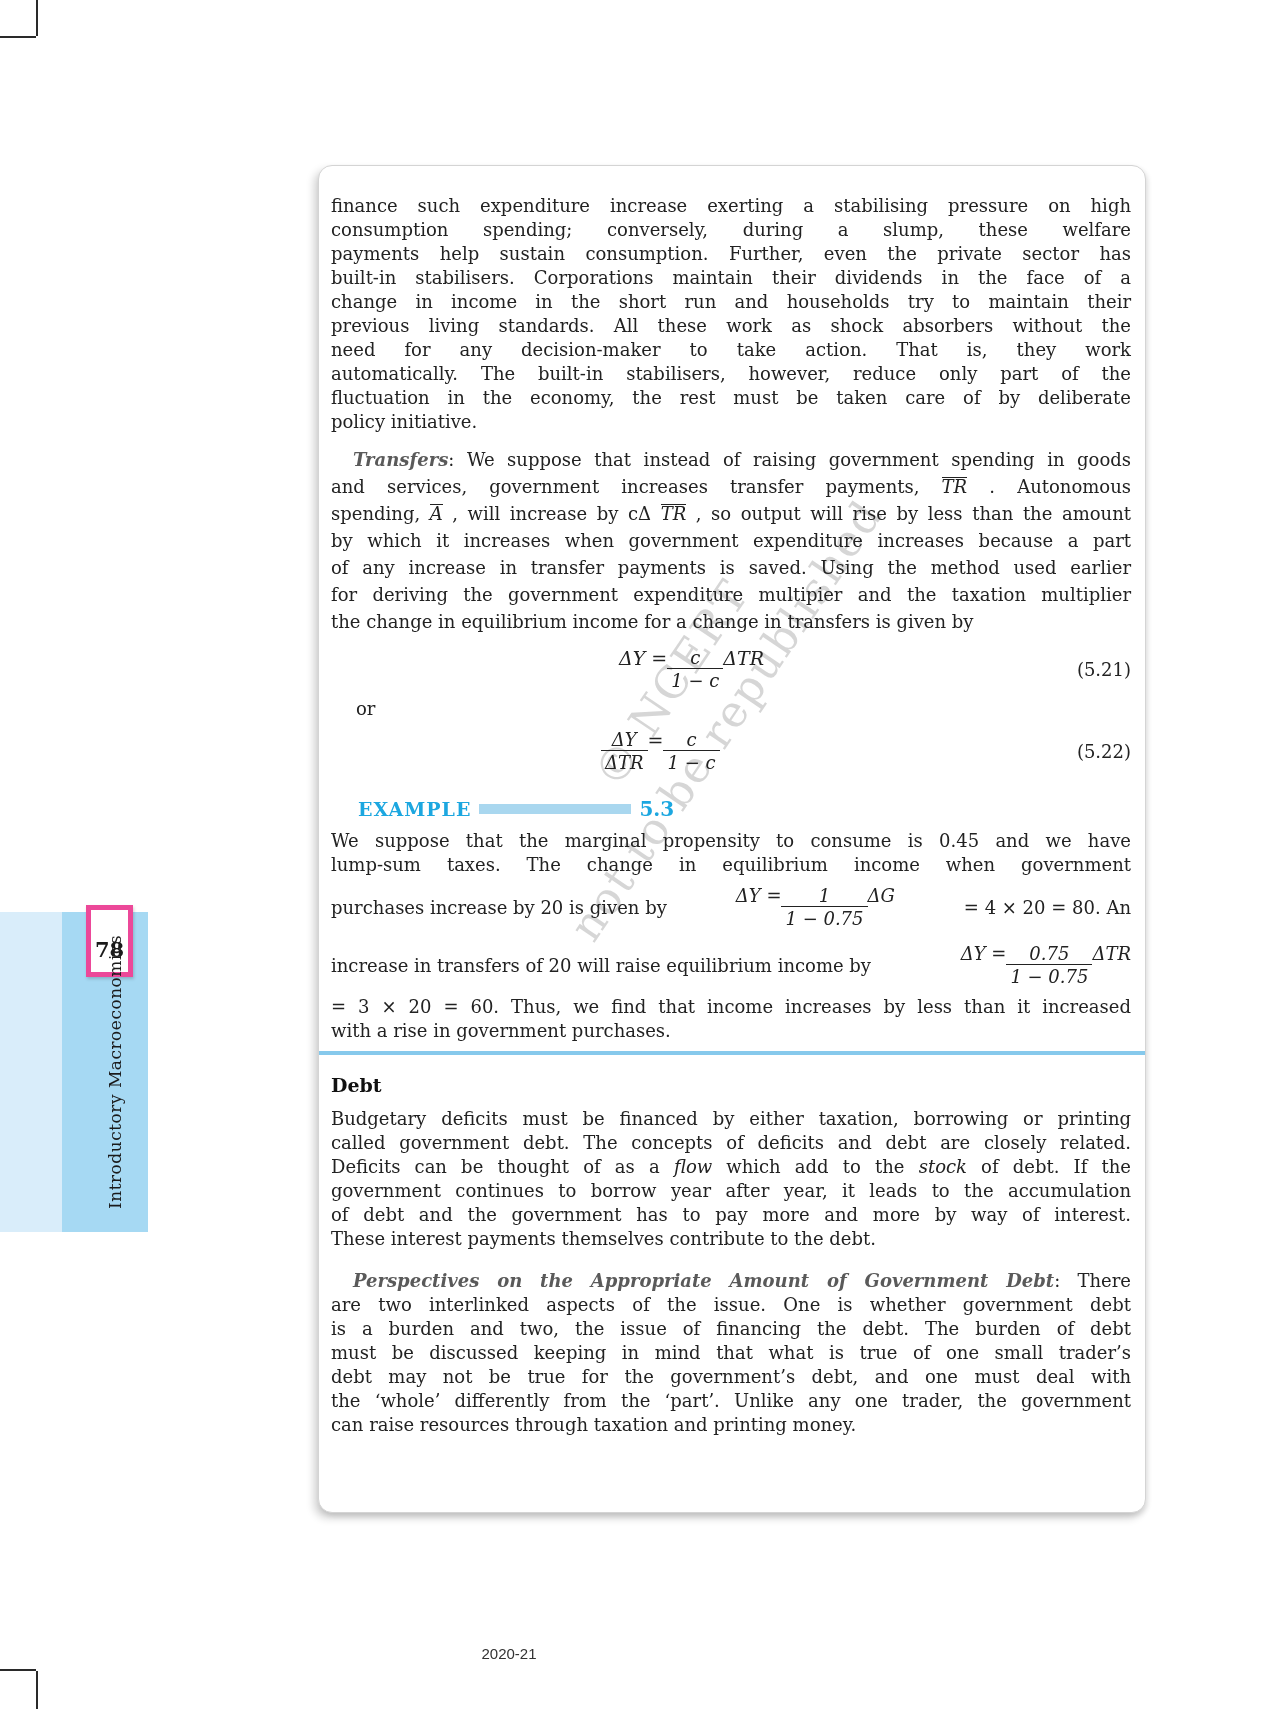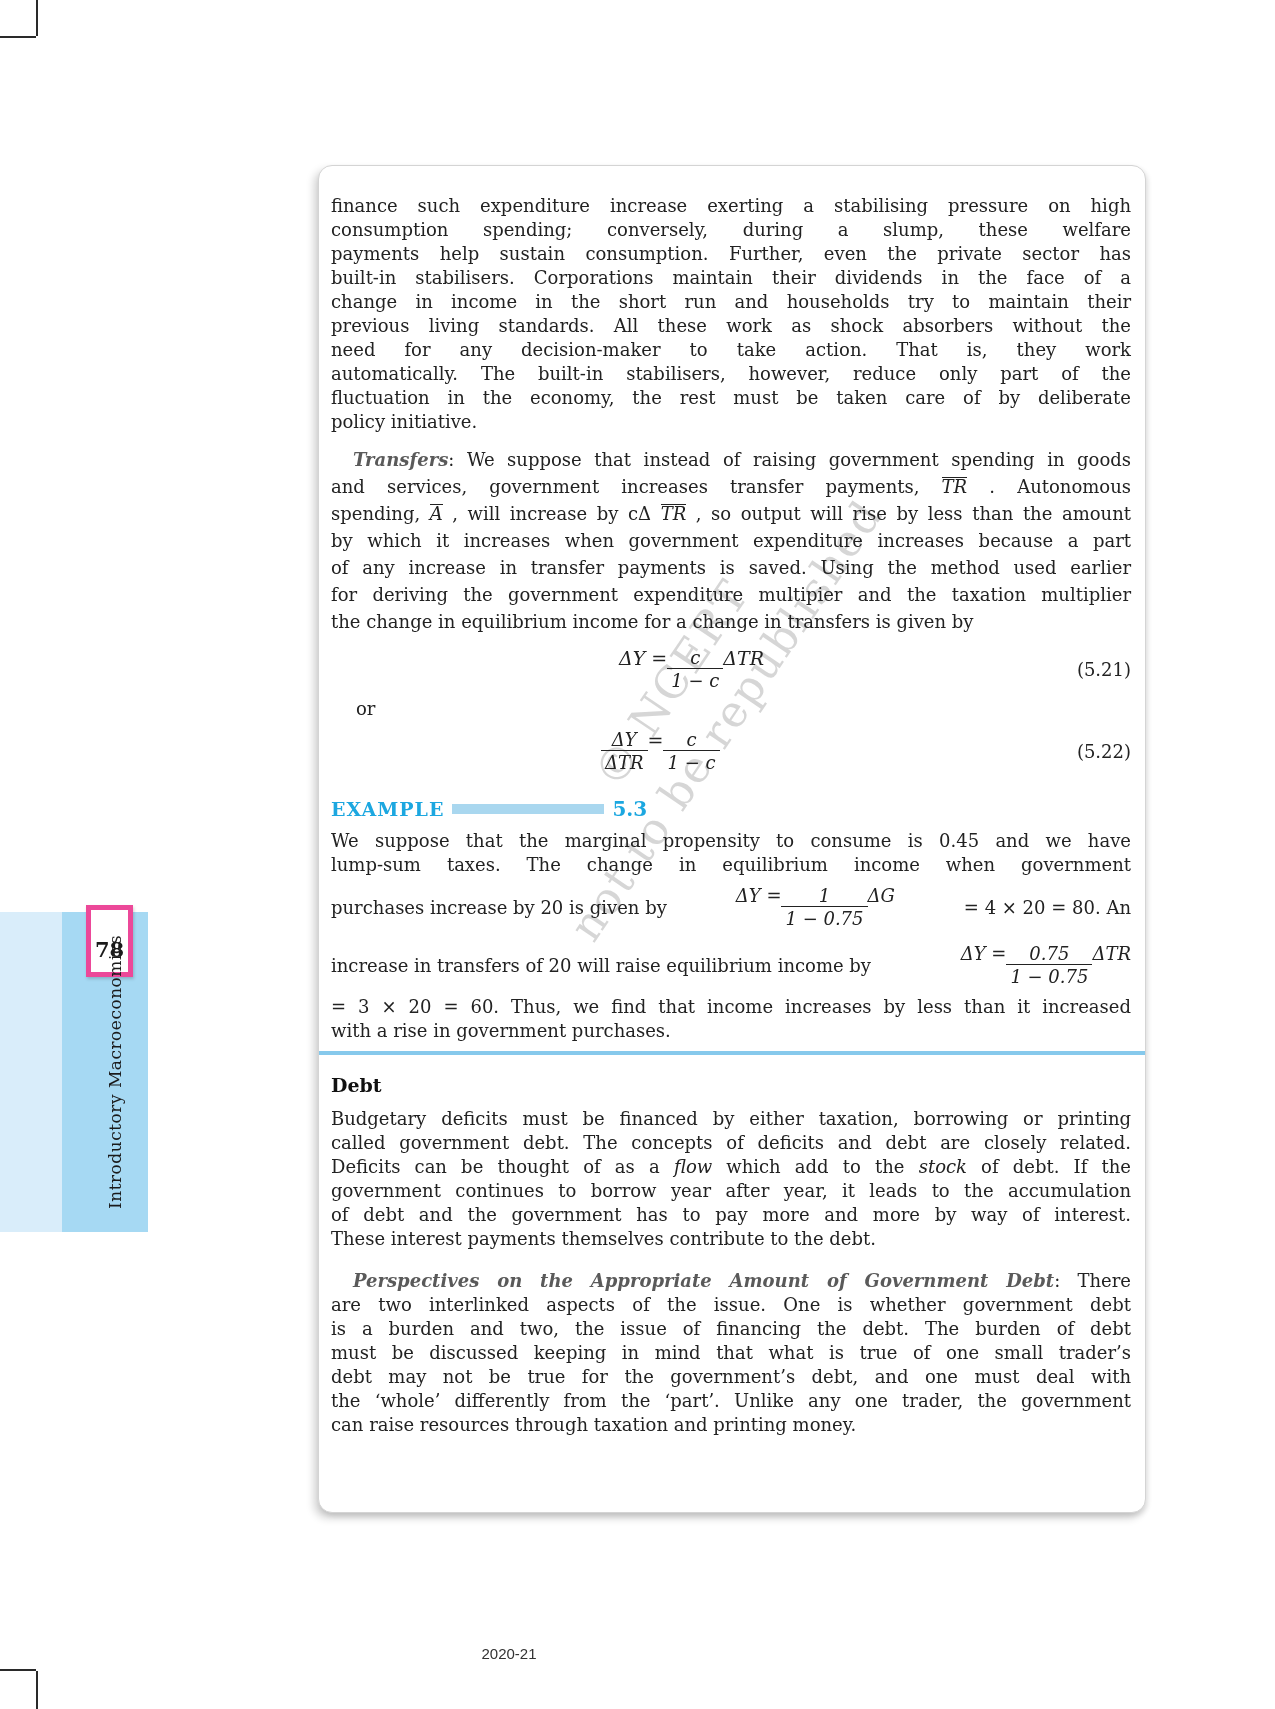--- a/index.html
+++ b/index.html
@@ -54,21 +54,21 @@
   .eq { display:inline-flex; align-items:flex-start; font-style:italic; }
   .frac { display:inline-flex; flex-direction:column; align-items:center; font-size:18px; }
   .frac .den { border-top:1.6px solid #222; padding:1px 4px 0 4px; }
   .eqno { margin-left:auto; font-style:normal; font-size:18px; }
   .eq521 { margin-top:6px; height:56px; }
   .eq521 .eq { margin-left:288px; }
   .or-line { font-size:18px; line-height:24px; margin-left:25px; }
   .eq522 { margin-top:2px; height:56px; }
   .eq522 .eq { margin-left:270px; }
   
-  .ex-header { display:flex; align-items:center; margin-top:18px; height:24px; }
+  .ex-header { display:flex; align-items:center; margin-top:18px; height:24px;margin-left:27px; }
   .ex-label { color:#1CA7E0; font-weight:bold; font-size:19px; letter-spacing:1px; }
   .ex-bar { width:152px; height:10px; background:#A9D7EF; margin-left:8px; }
   .ex-num { color:#1CA7E0; font-weight:bold; font-size:20px; margin-left:8px; }
   .ex-body { margin-top:8px; }
   .mathrow { display:flex; align-items:center; justify-content:space-between; font-size:18px; height:52px; }
   .mathrow .txt { white-space:nowrap; }
   .mathrow.r3 { margin-top:4px; }
   .mathrow.r4 { margin-top:6px; }
   .ex-tail { margin-top:4px; }
   

